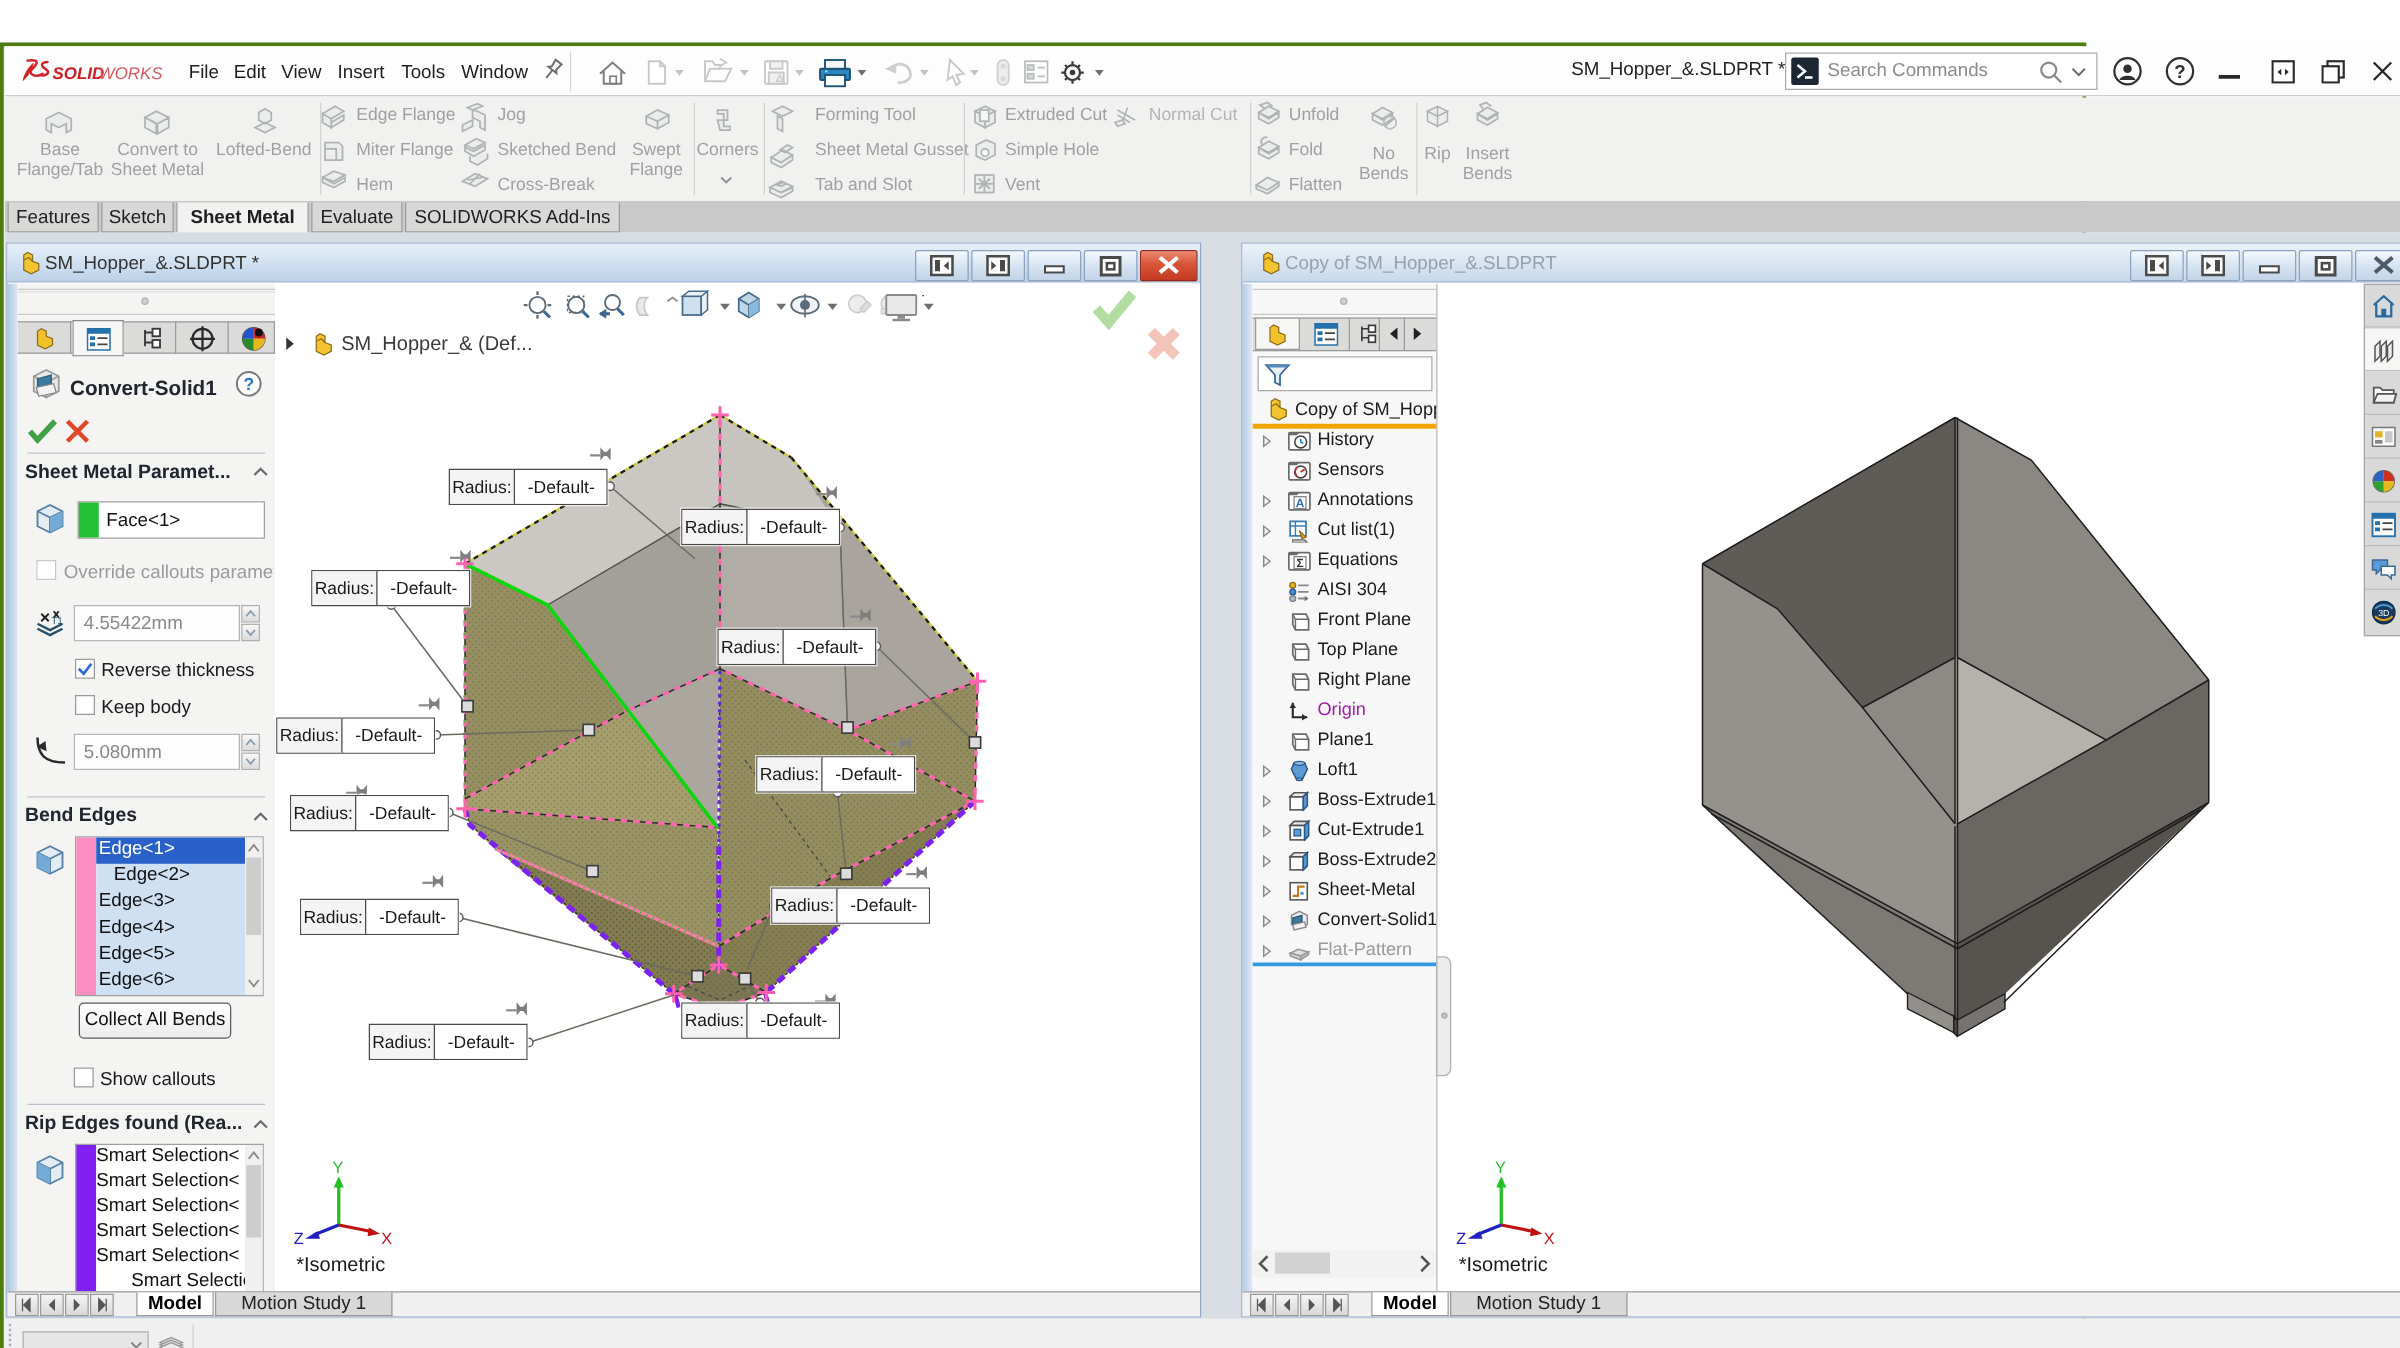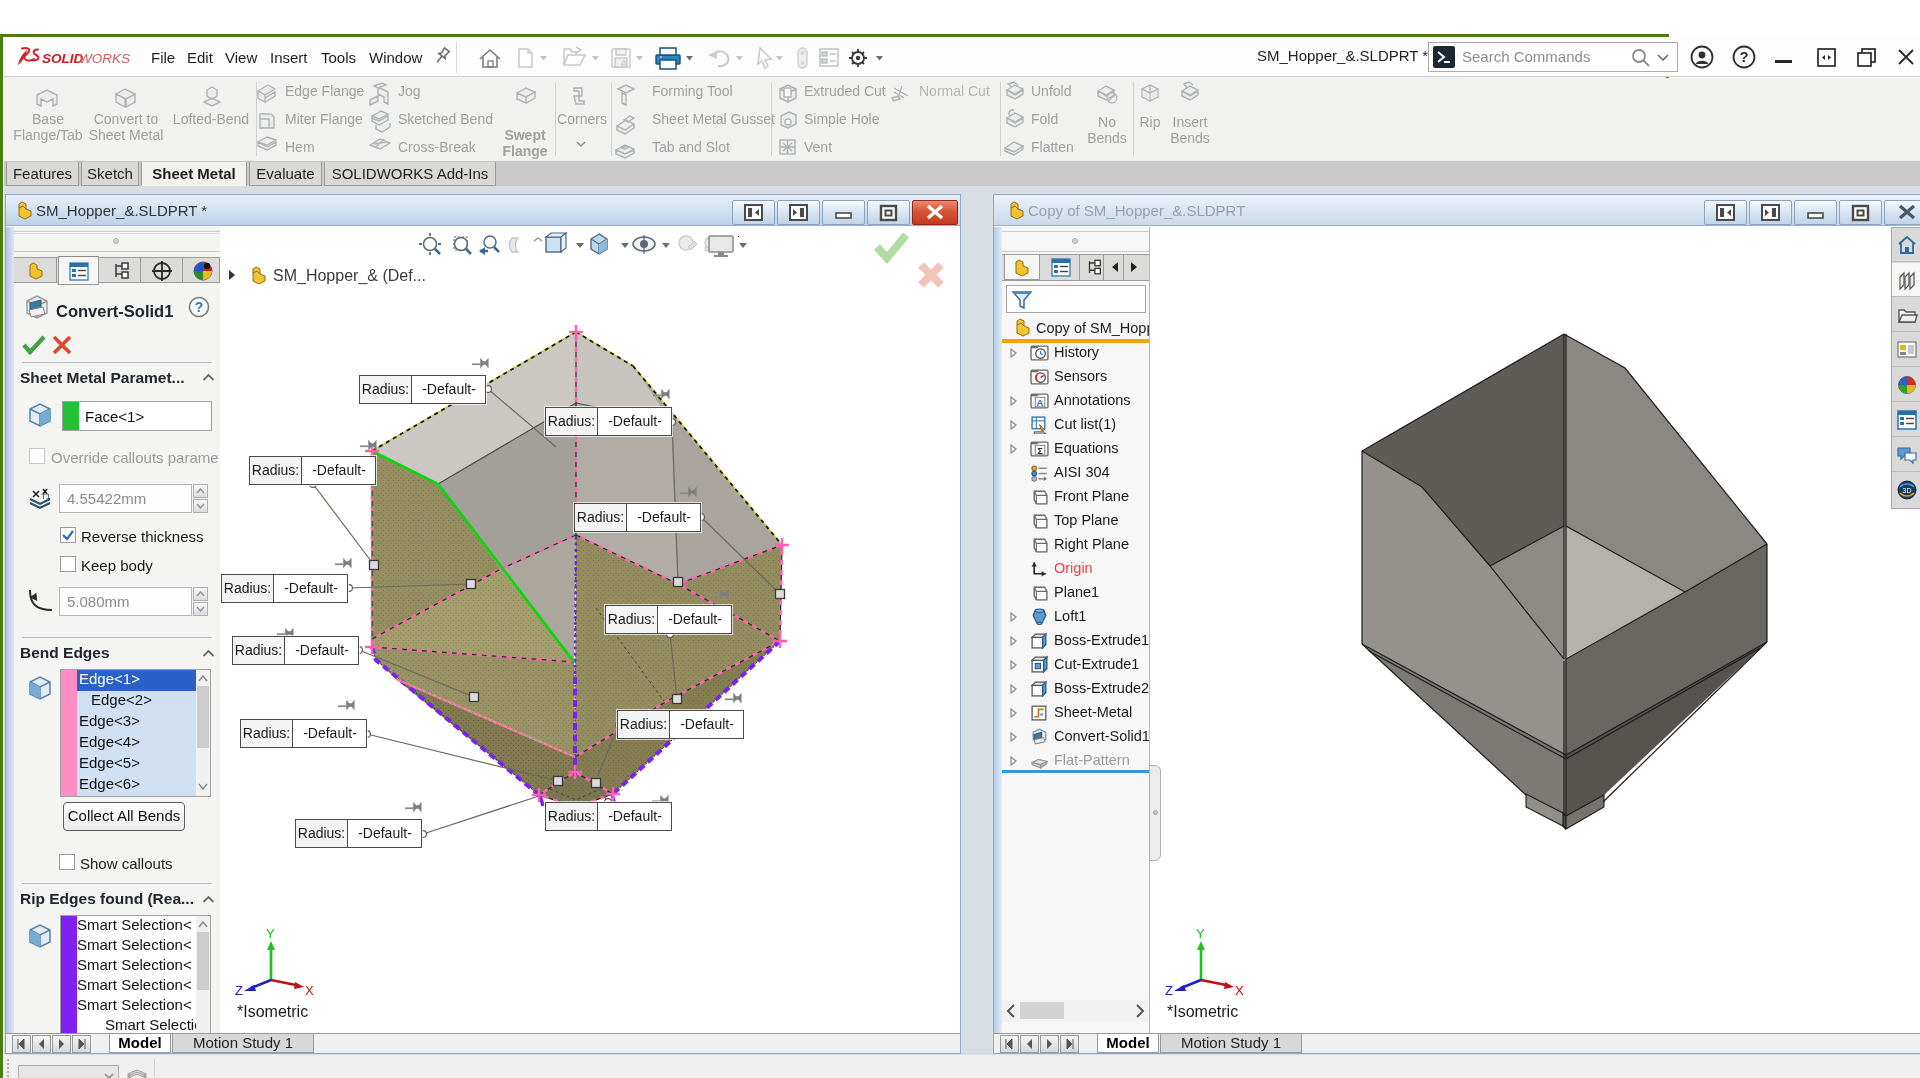--- a/index.html
+++ b/index.html
@@ -228,21 +228,21 @@
   <div class="rlblc" style="left:44px; top:33px;">Base<br>Flange/Tab</div>
   <div class="rlblc" style="left:122px; top:33px;">Convert to<br>Sheet Metal</div>
   <div class="rlblc" style="left:207px; top:33px;">Lofted-Bend</div>
   <div class="rsep" style="left:252px;"></div>
   <div class="rlbl" style="left:281px; top:5px;">Edge Flange</div>
   <div class="rlbl" style="left:281px; top:33px;">Miter Flange</div>
   <div class="rlbl" style="left:281px; top:61px;">Hem</div>
   <div class="rlbl" style="left:394px; top:5px;">Jog</div>
   <div class="rlbl" style="left:394px; top:33px;">Sketched Bend</div>
   <div class="rlbl" style="left:394px; top:61px;">Cross-Break</div>
-  <div class="rlblc" style="left:521px; top:49px;font-weight:bold;">Swept<br>Flange</div>
+  <div class="rlblc" style="left:521px; top:33px;">Swept<br>Flange</div>
   <div class="rsep" style="left:551px;"></div>
   <div class="rlblc" style="left:578px; top:33px;">Corners</div>
   <svg class="abs" style="left:571px; top:62px;" width="12" height="8" viewBox="0 0 12 8">
         <path d="M2 2 l4 4 l4 -4" stroke="#8f8f8f" stroke-width="1.5" fill="none"></path>
       </svg>
   <div class="rsep" style="left:607px;"></div>
   <div class="rlbl" style="left:648px; top:5px;">Forming Tool</div>
   <div class="rlbl" style="left:648px; top:33px;">Sheet Metal Gusset</div>
   <div class="rlbl" style="left:648px; top:61px;">Tab and Slot</div>
   <div class="rsep" style="left:767px;"></div>
@@ -1019,21 +1019,21 @@
               <use href="#ticplane"></use>
             </svg>
         <div class="titem" style="left:52px; top:285px; color:#1a1a1a;">Top Plane</div>
         <svg class="abs" style="left:28px; top:308px;" width="19" height="19" viewBox="0 0 18 18">
               <use href="#ticplane"></use>
             </svg>
         <div class="titem" style="left:52px; top:309px; color:#1a1a1a;">Right Plane</div>
         <svg class="abs" style="left:28px; top:332px;" width="19" height="19" viewBox="0 0 18 18">
               <use href="#ticorigin"></use>
             </svg>
-        <div class="titem" style="left:52px; top:333px; color:#ef4444;">Origin</div>
+        <div class="titem" style="left:52px; top:333px; color:#a21caf;">Origin</div>
         <svg class="abs" style="left:28px; top:356px;" width="19" height="19" viewBox="0 0 18 18">
               <use href="#ticplane"></use>
             </svg>
         <div class="titem" style="left:52px; top:357px; color:#1a1a1a;">Plane1</div>
         <svg class="abs" style="left:8px; top:385px;" width="8" height="11">
               <use href="#texp"></use>
             </svg>
         <svg class="abs" style="left:28px; top:380px;" width="19" height="19" viewBox="0 0 18 18">
               <use href="#ticloft"></use>
             </svg>

